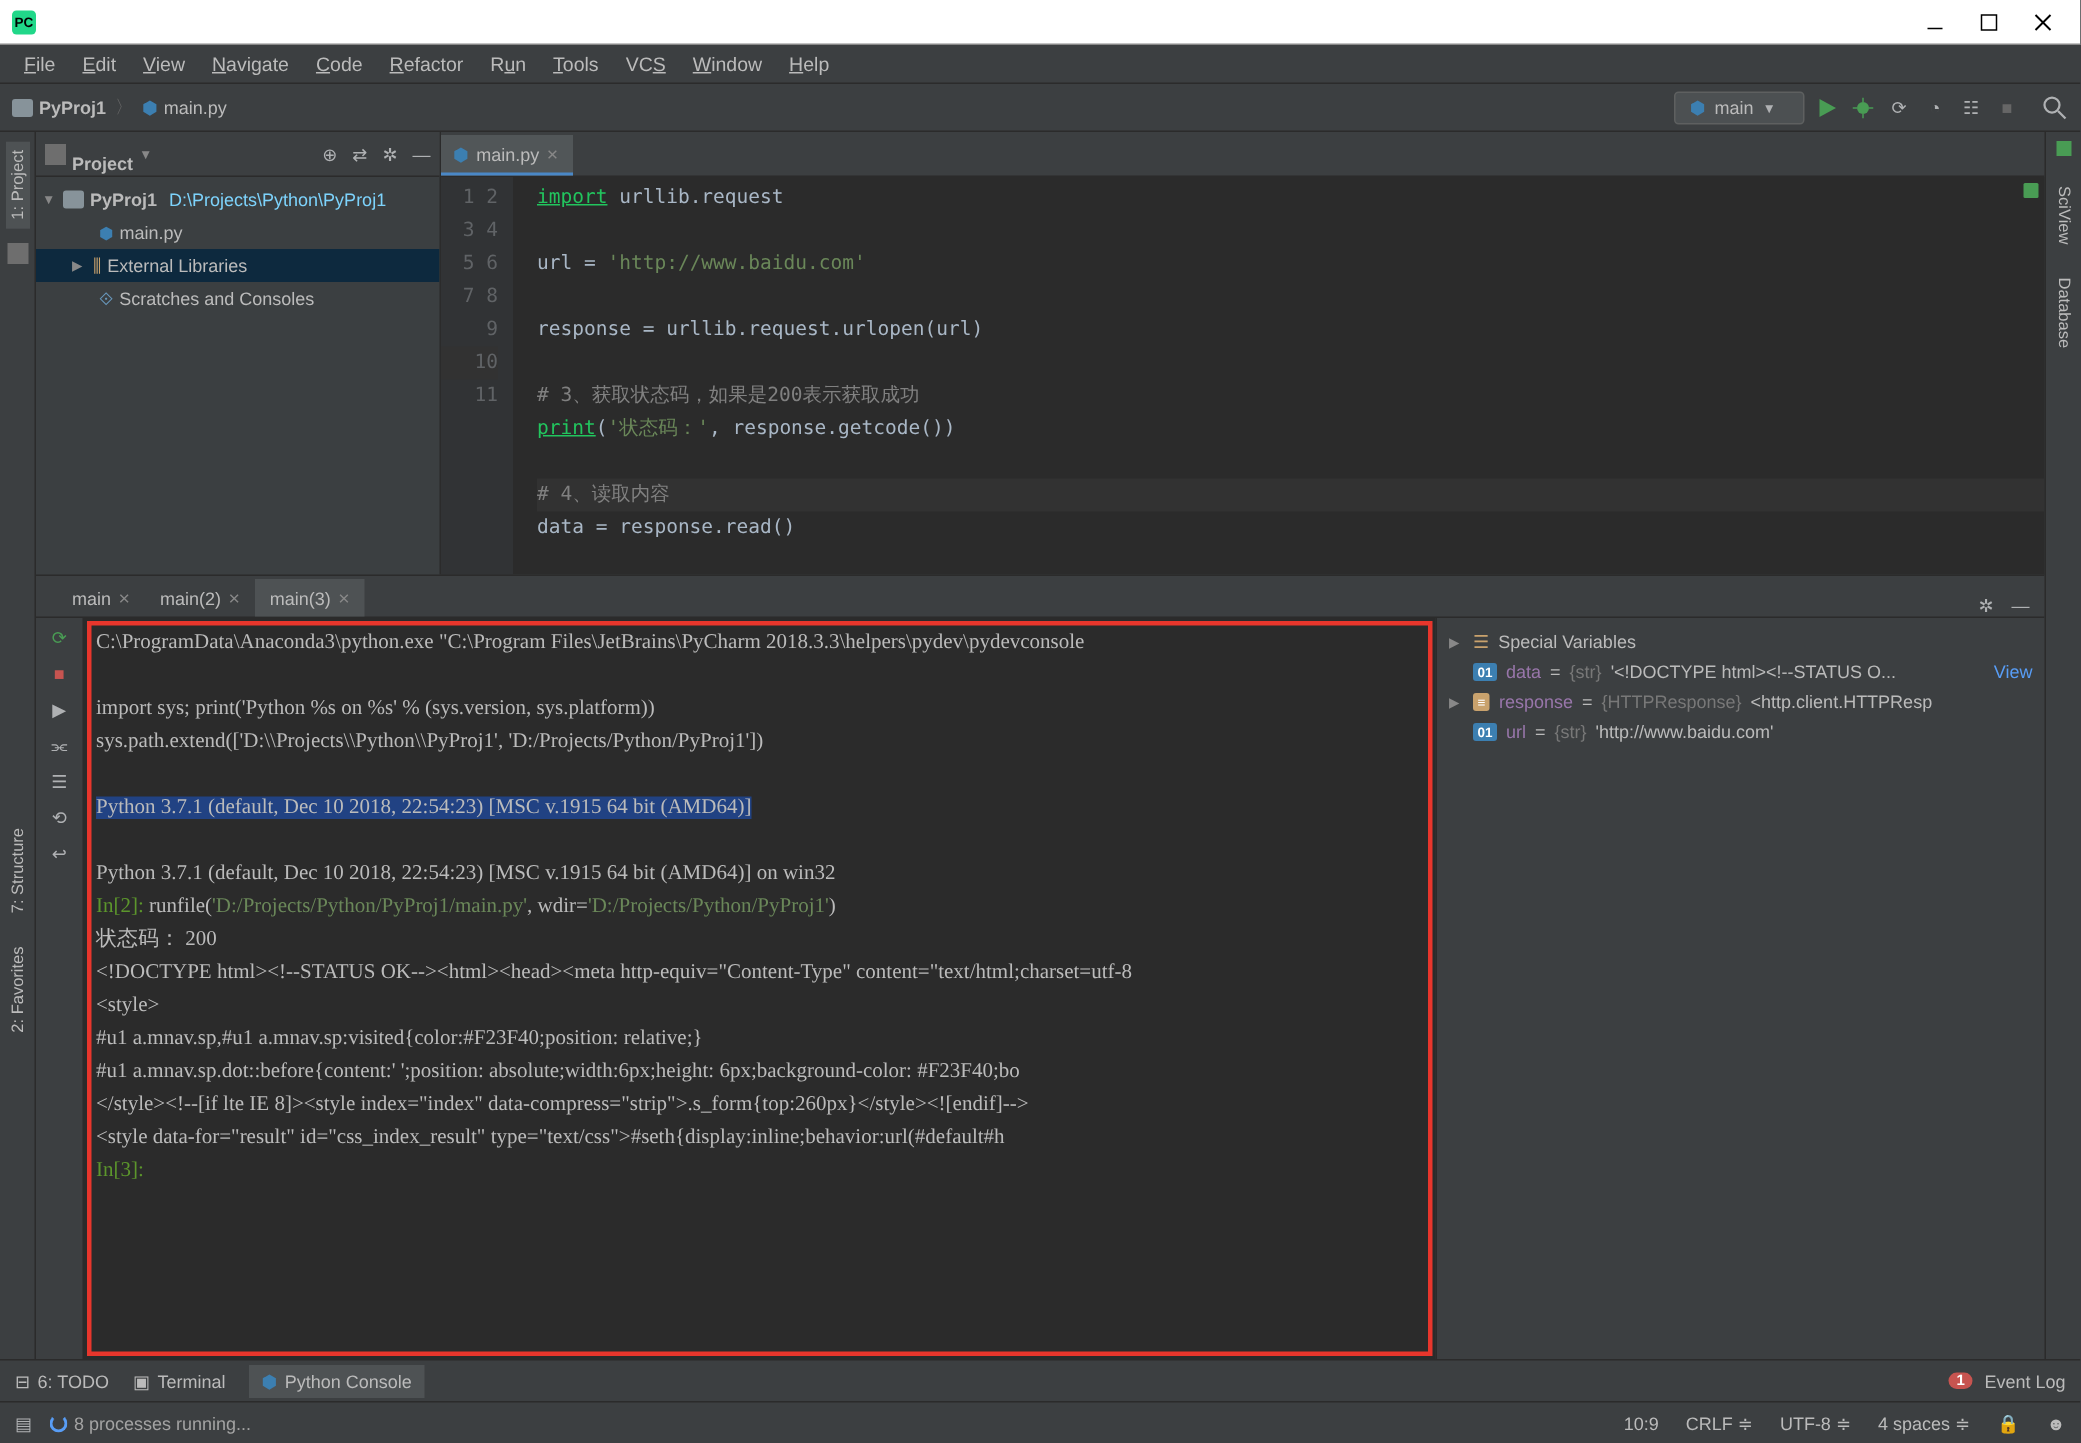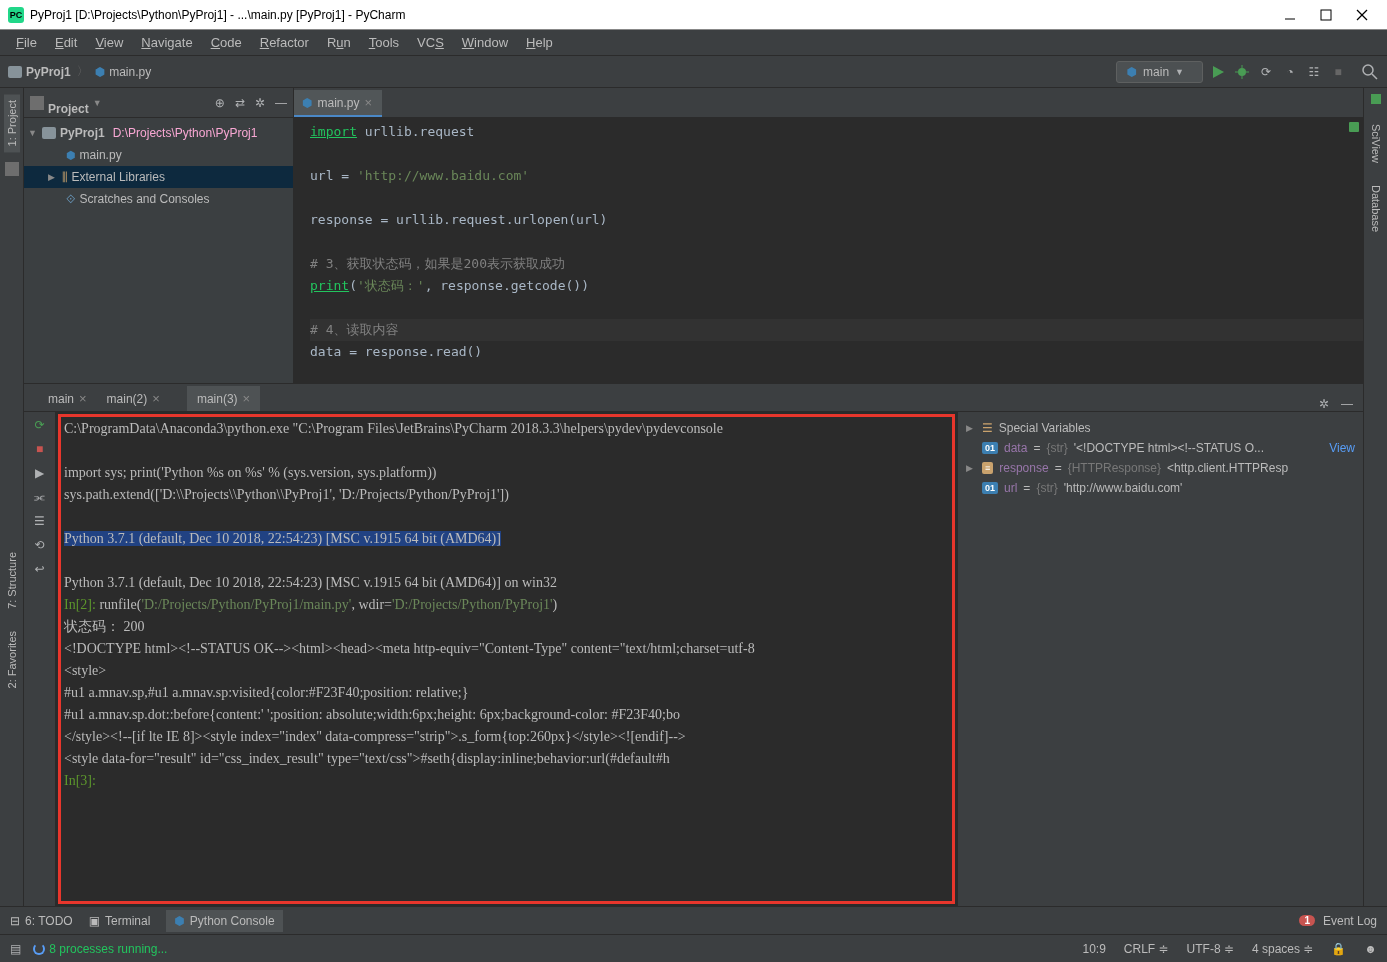--- a/index.html
+++ b/index.html
@@ -113,21 +113,21 @@
 .proj-header-icons span { cursor:pointer; color:#afb1b3;}
 .tree { padding:4px 0; font-size:12px; overflow:hidden;}
 .tree-row { display:flex;align-items:center;padding:2px 4px;height:22px;gap:4px;cursor:pointer;white-space:nowrap;}
 .tree-row.sel { background:#0d293e;}
 .tree-indent-1 { padding-left:24px;}
 .tree-indent-2 { padding-left:42px;}
 .tree-arrow { width:10px;color:#888;font-size:9px;}
 .tree-folder { width:14px;height:12px;background:#87939a;border-radius:2px;flex-shrink:0;}
 .tree-pyfile { color:#3c7fb1;font-size:11px;}
 .tree-lib { color:#c9a26d;}
-.tree-gray { color:#f9a8d4;}
+.tree-gray { color:#7dd3fc;}
 .editor-area { flex:1;display:flex;flex-direction:column;min-width:0;}
 .editor-tabs {
   height:30px;background:#3c3f41;display:flex;align-items:flex-end;border-bottom:1px solid #2b2b2b;
 }
 .ed-tab {
   background:#515658;padding:5px 10px 5px 8px;display:flex;align-items:center;gap:5px;
   border-bottom:2px solid #4a88c7;font-size:12px;cursor:pointer;
 }
 .ed-tab .close-x { color:#888;cursor:pointer;font-size:13px;}
 .editor-body {
@@ -143,21 +143,21 @@
 .editor-marker { position:absolute;right:4px;top:4px;width:10px;height:10px;background:#499c54;border-radius:1px;}
 
 .bottom-panel {
   flex:1;display:flex;flex-direction:column;border-top:1px solid #2b2b2b;min-height:0;
 }
 .run-tabs {
   height:28px;background:#3c3f41;display:flex;align-items:flex-end;padding-left:14px;
   border-bottom:1px solid #2b2b2b;
 }
 .run-tab { padding:5px 10px;font-size:12px;display:flex;align-items:center;gap:5px;cursor:pointer;}
-.run-tab.active { background:#4e5254;margin-left:17px;}
+.run-tab.active { background:#4e5254;}
 .run-tab .close-x { color:#888;font-size:13px;}
 .run-tabs-right { margin-left:auto;display:flex;gap:12px;padding-right:10px;align-items:center;}
 .console-split { flex:1;display:flex;min-height:0;}
 .console-gutter { width:32px;background:#3c3f41;border-right:1px solid #2b2b2b;display:flex;flex-direction:column;align-items:center;padding-top:6px;gap:10px;}
 .console-gutter span{color:#afb1b3;cursor:pointer;}
 .console-out-wrap {
   flex:1;position:relative;min-width:0;
 }
 .red-box {
   position:absolute;inset:2px;border:3px solid #e8362c;pointer-events:none;z-index:5;
@@ -189,33 +189,32 @@
 }
 .bottom-bar .bb-item { display:flex;align-items:center;gap:5px;cursor:pointer;}
 .bottom-bar .bb-item.active { background:#4e5254;padding:4px 8px;}
 .bb-right { margin-left:auto;display:flex;align-items:center;gap:8px;}
 .notif-badge { background:#c75450;color:#fff;border-radius:8px;padding:0 5px;font-size:10px;font-weight:bold;}
 
 .status-bar {
   height:28px;background:#3c3f41;border-top:1px solid #2b2b2b;display:flex;align-items:center;
   padding:0 10px;font-size:12px;gap:12px;
 }
-.sb-processes { color:#22c55e;cursor:pointer;display:flex;align-items:center;gap:4px;}
+.sb-processes { color:#a3a3a3;cursor:pointer;display:flex;align-items:center;gap:4px;}
 .sb-spinner { width:12px;height:12px;border:2px solid #589df6;border-top-color:transparent;border-radius:50%;}
 .sb-right { margin-left:auto;display:flex;gap:18px;}
 .sb-lock { color:#afb1b3;}
 
 svg { display:block;}
 </style>
 </head>
 <body>
 
 <div class="titlebar">
   <div class="app-icon">PC</div>
-  <div class="title-text">PyProj1 [D:\Projects\Python\PyProj1] - ...\main.py [PyProj1] - PyCharm</div>
   <div class="win-controls">
     <div class="win-btn">
         <svg width="12" height="12">
           <line x1="1" y1="10" x2="11" y2="10" stroke="#000" stroke-width="1"></line>
         </svg>
       </div>
     <div class="win-btn">
         <svg width="12" height="12">
           <rect x="1" y="1" width="10" height="10" fill="none" stroke="#000" stroke-width="1"></rect>
         </svg>
@@ -333,20 +332,31 @@
       <div class="editor-area">
         <div class="editor-tabs">
           <div class="ed-tab">
             <span style="color:#3c7fb1;">⬢</span>
             <span>main.py</span>
             <span class="close-x">×</span>
           </div>
         </div>
         <div class="editor-body">
           <div class="editor-marker"></div>
+          <div class="gutter-nums">
+1
+2
+3
+4
+5
+6
+7
+8
+9
+<div class="current-line">10</div>11</div>
           <div class="code-area"><span class="kw">import</span><span> urllib.request</span>
 
 <span>url = </span><span class="str">'http://www.baidu.com'</span>
 
 <span>response = urllib.request.urlopen(url)</span>
 
 <span class="com"># 3、获取状态码，如果是200表示获取成功</span>
 <span class="kw">print</span><span>(</span><span class="str">'状态码：'</span><span>, response.getcode())</span>
 
 <div class="current-line"><span class="com"># 4、读取内容</span></div><span>data = response.read()</span></div>

